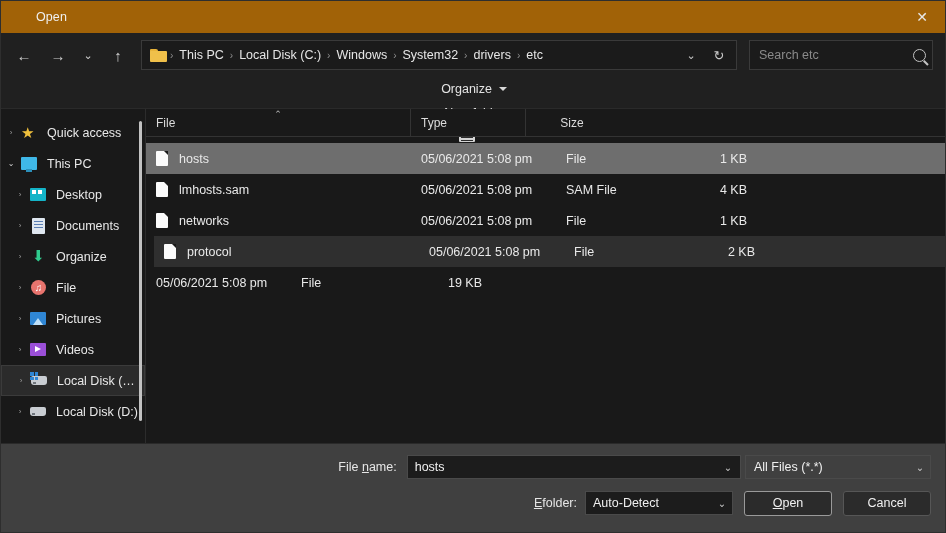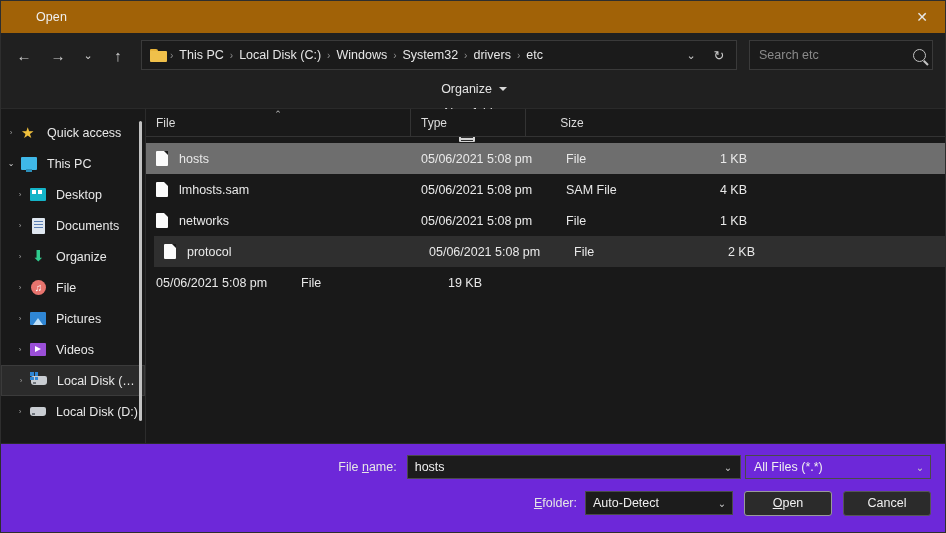--- a/index.html
+++ b/index.html
@@ -241,21 +241,21 @@
     width: 12px; height: 15px; background: #fbfbfb; margin-right: 11px; flex:0 0 12px;
     position: relative; border-radius: 1px;
   }
   .fileico::after {
     content:""; position:absolute; right:0; top:0; width:4px; height:4px;
     background:#191919; clip-path: polygon(0 0, 100% 100%, 100% 0);
   }
 
   
   #footer {
-    background: #6d28d9; padding: 0 14px 12px 14px;
+    background: #404040; padding: 0 14px 12px 14px;
     position: relative; border-top: 1px solid #2a2a2a;
   }
   .frow { display: flex; align-items: center; }
   #frow-name { height: 34px; margin-top: 6px; }
   #frow-enc  { height: 34px; margin-top: 2px; justify-content: flex-end; }
   .flabel { color: #e6e6e6; font-size: 12.5px; white-space: nowrap; }
   .flabel u { text-decoration: underline; }
   #filename-field {
     flex: 1; height: 24px; margin-left: 10px; margin-right: 0;
     background: #1c1c1c; border: 1px solid #4a4a4a;

